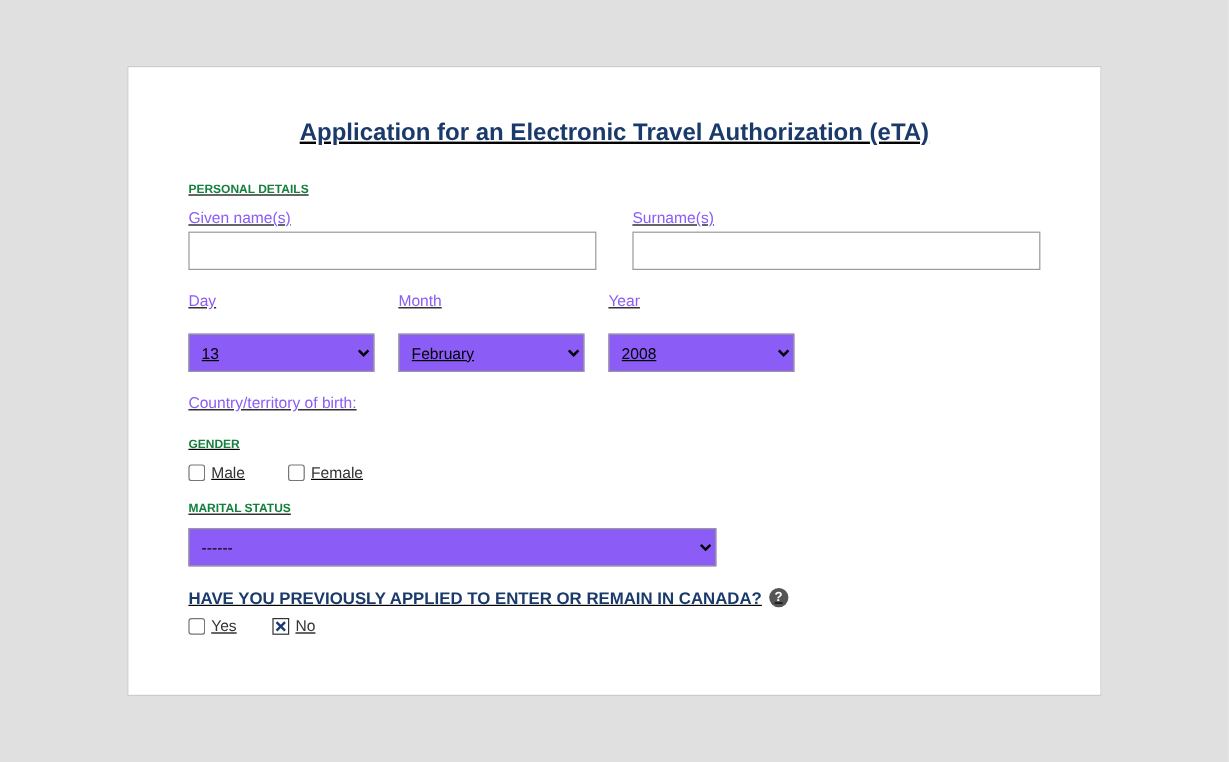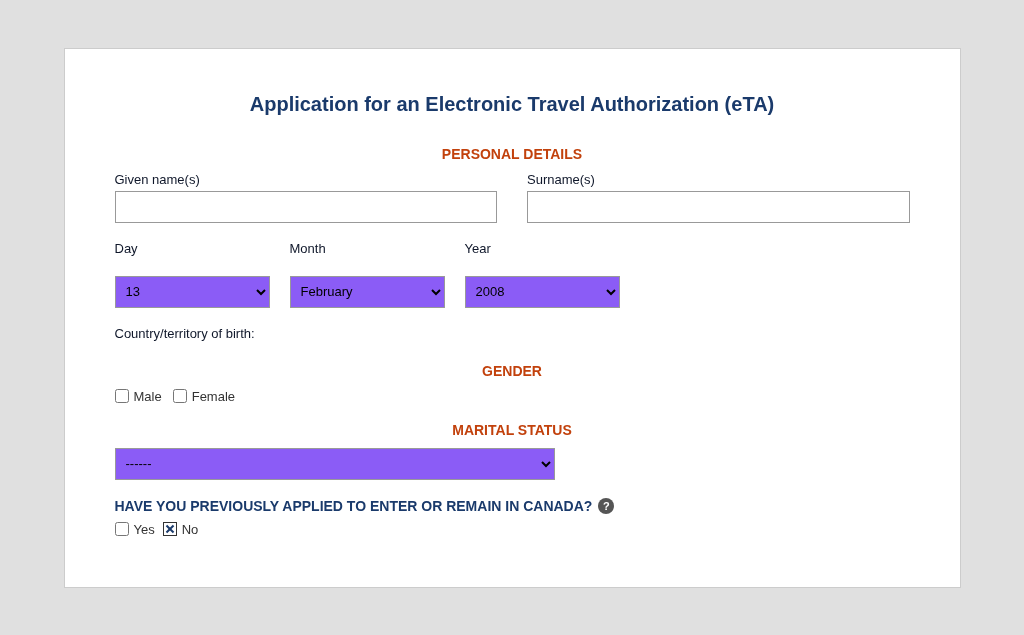--- a/index.html
+++ b/index.html
@@ -15,42 +15,42 @@
       justify-content: center;
       align-items: center;
       min-height: 635px;
       padding: 20px;
     }
 
     .form-container {
       background: #ffffff;
       border: 1px solid #cccccc;
       padding: 44px 50px 40px 50px;
-      width: 897px;
+      width: 812px;
       max-width: 100%;
+      text-decoration: underline;
     }
 
     .page-title {
       text-align: center;
       color: #1a3a6b;
       font-size: 20px;
       font-weight: bold;
       margin-bottom: 30px;
     }
 
     .section-title {
-      color: #c2410c;
-      font-size: 14px;
+      color: #15803d;
+      font-size: 10px;
       font-weight: bold;
       margin-bottom: 10px;
-      text-align: center;
     }
 
     .field-label {
-      color: #0f172a;
+      color: #8b5cf6;
       font-size: 13px;
       margin-bottom: 4px;
     }
 
     .form-row {
       display: flex;
       gap: 30px;
       margin-bottom: 18px;
     }
 
@@ -120,21 +120,21 @@
       flex-direction: column;
       flex: 1;
     }
 
     .gender-section {
       margin-bottom: 18px;
     }
 
     .gender-options {
       display: flex;
-      gap: 11px;
+      gap: 36px;
       align-items: center;
       margin-top: 6px;
     }
 
     .gender-option {
       display: flex;
       align-items: center;
       gap: 5px;
       font-size: 13px;
       color: #333333;
@@ -177,21 +177,21 @@
       background: #555555;
       color: #ffffff;
       border-radius: 50%;
       font-size: 11px;
       font-weight: bold;
       cursor: pointer;
     }
 
     .canada-options {
       display: flex;
-      gap: 8px;
+      gap: 30px;
       align-items: flex-start;
     }
 
     .canada-option {
       display: flex;
       align-items: center;
       gap: 5px;
       font-size: 13px;
       color: #333333;
     }

